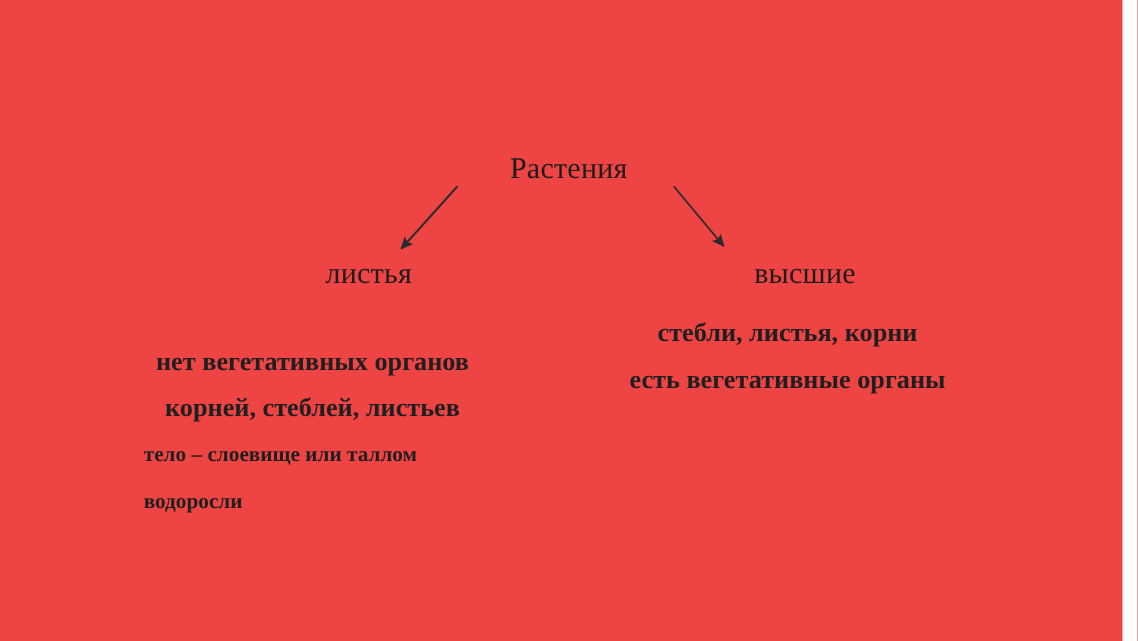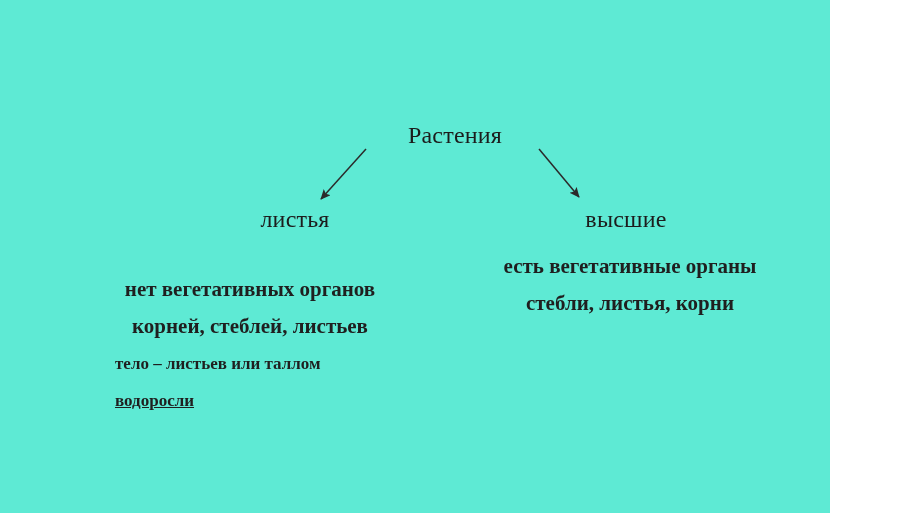--- a/index.html
+++ b/index.html
@@ -9,23 +9,23 @@
   body {
     width: 910px;
     height: 513px;
     background: #ffffff;
     font-family: "Liberation Serif", "DejaVu Serif", serif;
     color: #1a1a1a;
     overflow: hidden;
   }
   #canvas {
     position: relative;
-    width: 830px;
+    width: 898px;
     height: 513px;
-    background: #5eead4;
+    background: #ef4444;
   }
   .abs {
     position: absolute;
     white-space: nowrap;
   }
   
   #root-title {
     left: 0;
     top: 122px;
     width: 910px;
@@ -49,21 +49,21 @@
     font-size: 24px;
     text-align: center;
     color: #1c1c1c;
     letter-spacing: 0.2px;
   }
   #header-left {
     left: 185px;
     width: 220px;
   }
   #header-right {
-    left: 516px;
+    left: 534px;
     width: 220px;
   }
   
   .column {
     position: absolute;
     top: 248px;
   }
   #col-left {
     left: 60px;
     width: 380px;
@@ -109,22 +109,22 @@
     <line x1="539" y1="149" x2="579" y2="197" stroke="#2b2b2b" stroke-width="1.5" marker-end="url(#ah)"></line>
   </svg>
 
   <div class="abs branch-header" id="header-left">листья</div>
 
   <div class="abs branch-header" id="header-right">высшие</div>
 
   <div class="column" id="col-left">
     <div class="line big">нет вегетативных органов</div>
     <div class="line big">корней, стеблей, листьев</div>
-    <div class="line small" style="text-align: left; padding-left: 55px;">тело – листьев или таллом</div>
-    <div class="line small" style="text-align: left; padding-left: 55px; text-decoration: underline;">водоросли</div>
+    <div class="line small" style="text-align: left; padding-left: 55px;">тело – слоевище или таллом</div>
+    <div class="line small" style="text-align: left; padding-left: 55px;">водоросли</div>
   </div>
 
   <div class="column" id="col-right">
+    <div class="line big">стебли, листья, корни</div>
     <div class="line big">есть вегетативные органы</div>
-    <div class="line big">стебли, листья, корни</div>
   </div>
 
 </div>
 
 </body></html>

